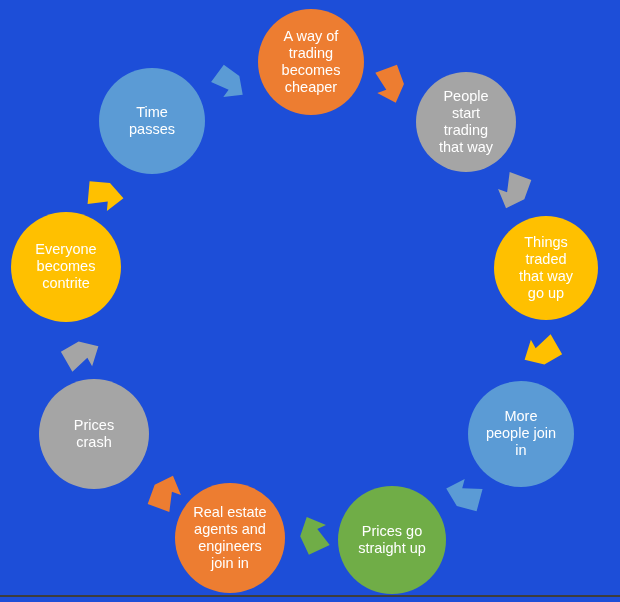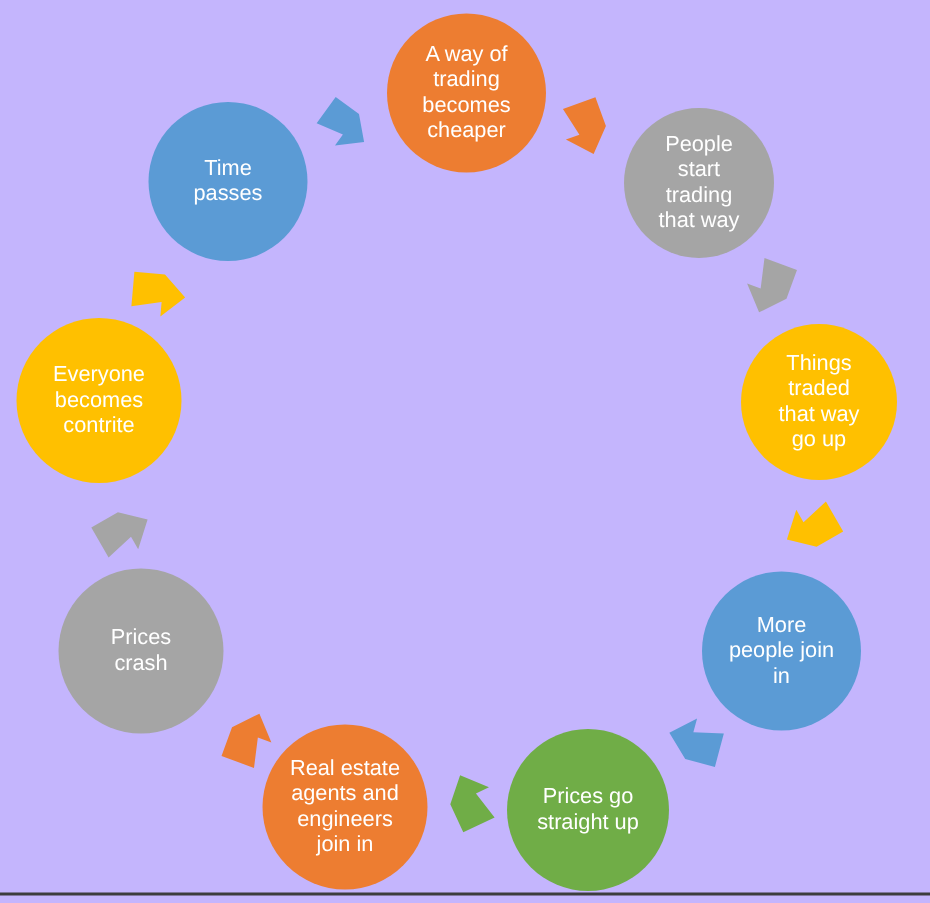--- a/index.html
+++ b/index.html
@@ -4,21 +4,21 @@
 <style>
   html, body {
     margin: 0;
     padding: 0;
     background: #ffffff;
   }
   #canvas {
     position: relative;
     width: 620px;
     height: 602px;
-    background: #c4b5fd;
+    background: #1d4ed8;
     overflow: hidden;
     font-family: "Liberation Sans", sans-serif;
   }
   #cycle-svg {
     position: absolute;
     left: 0;
     top: 0;
     width: 620px;
     height: 602px;
     display: block;

